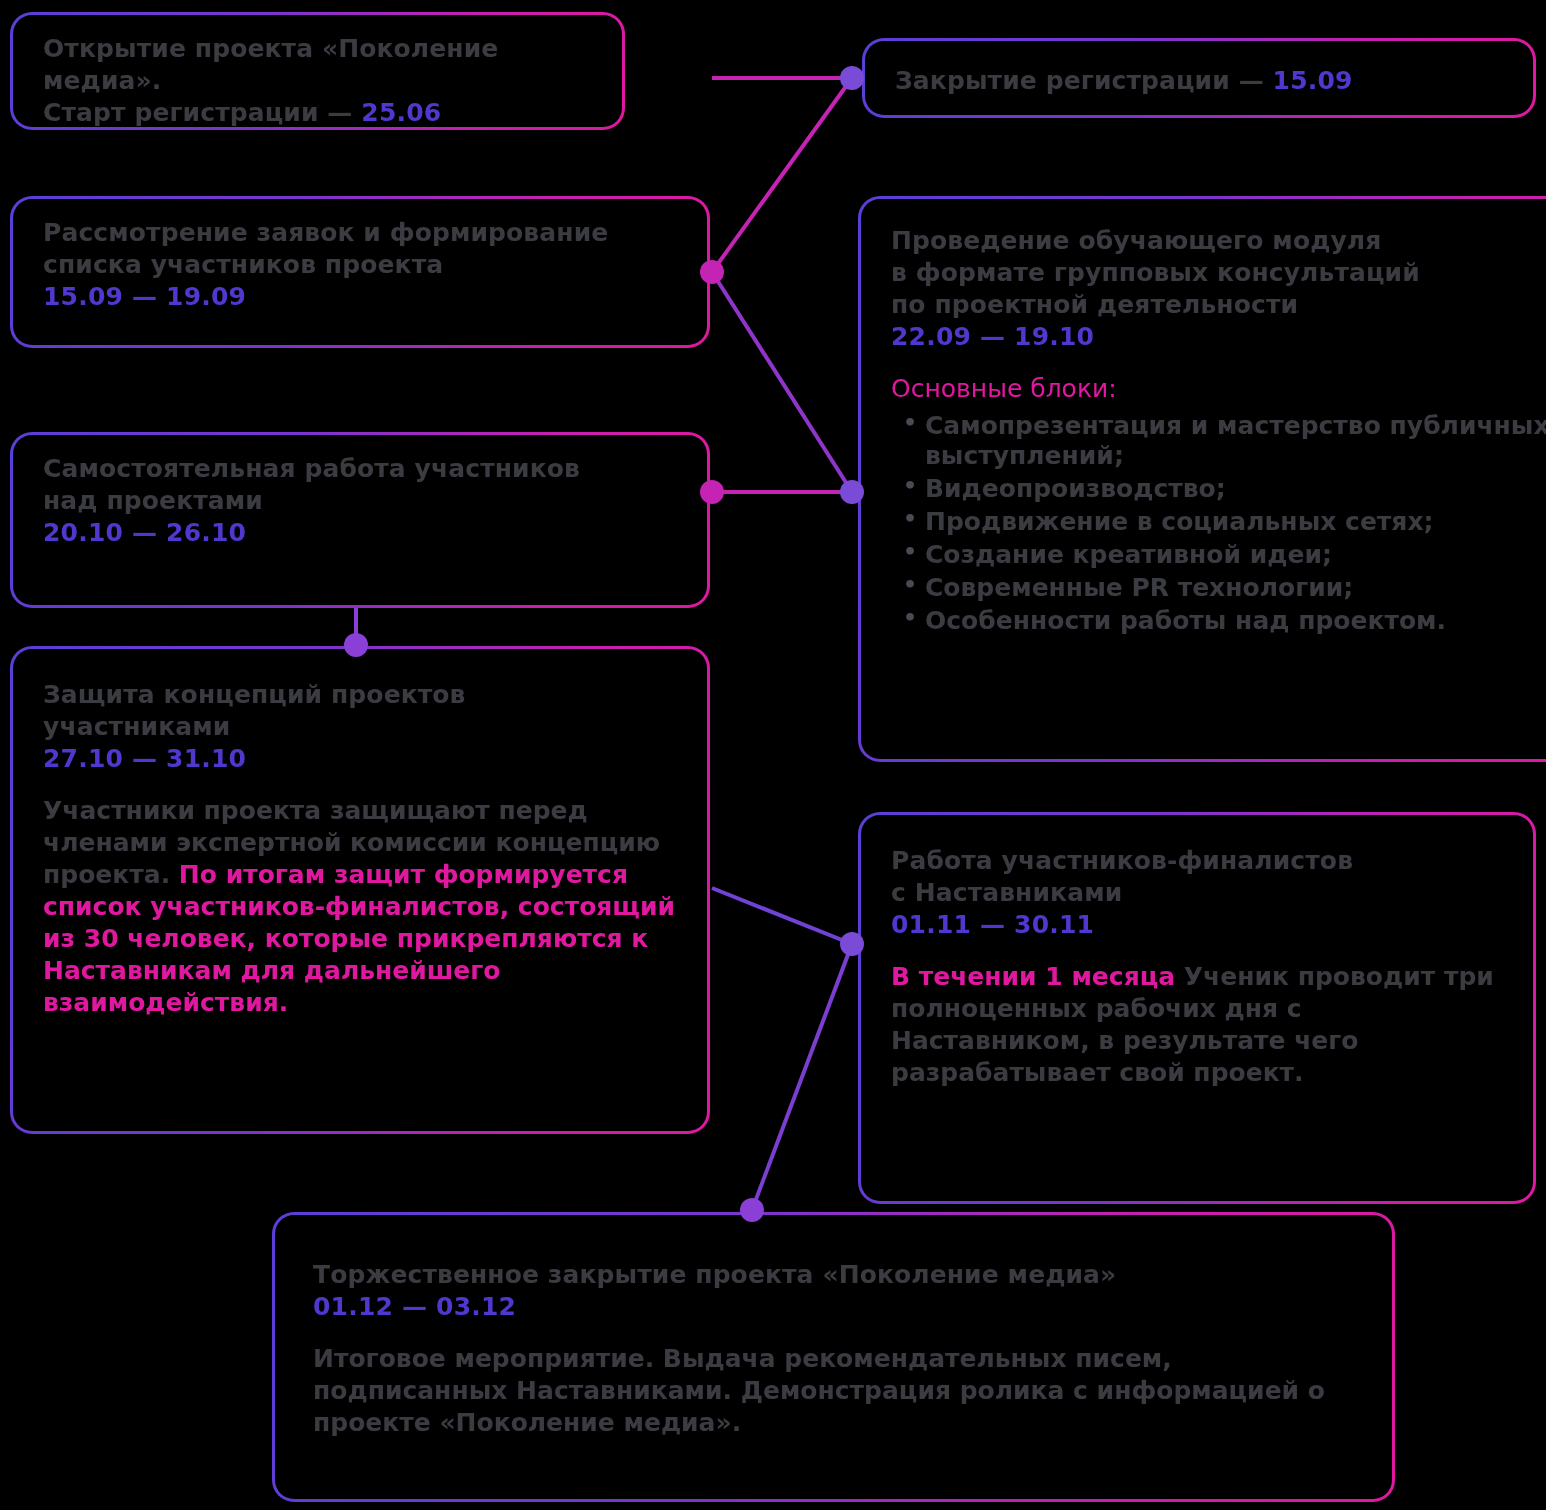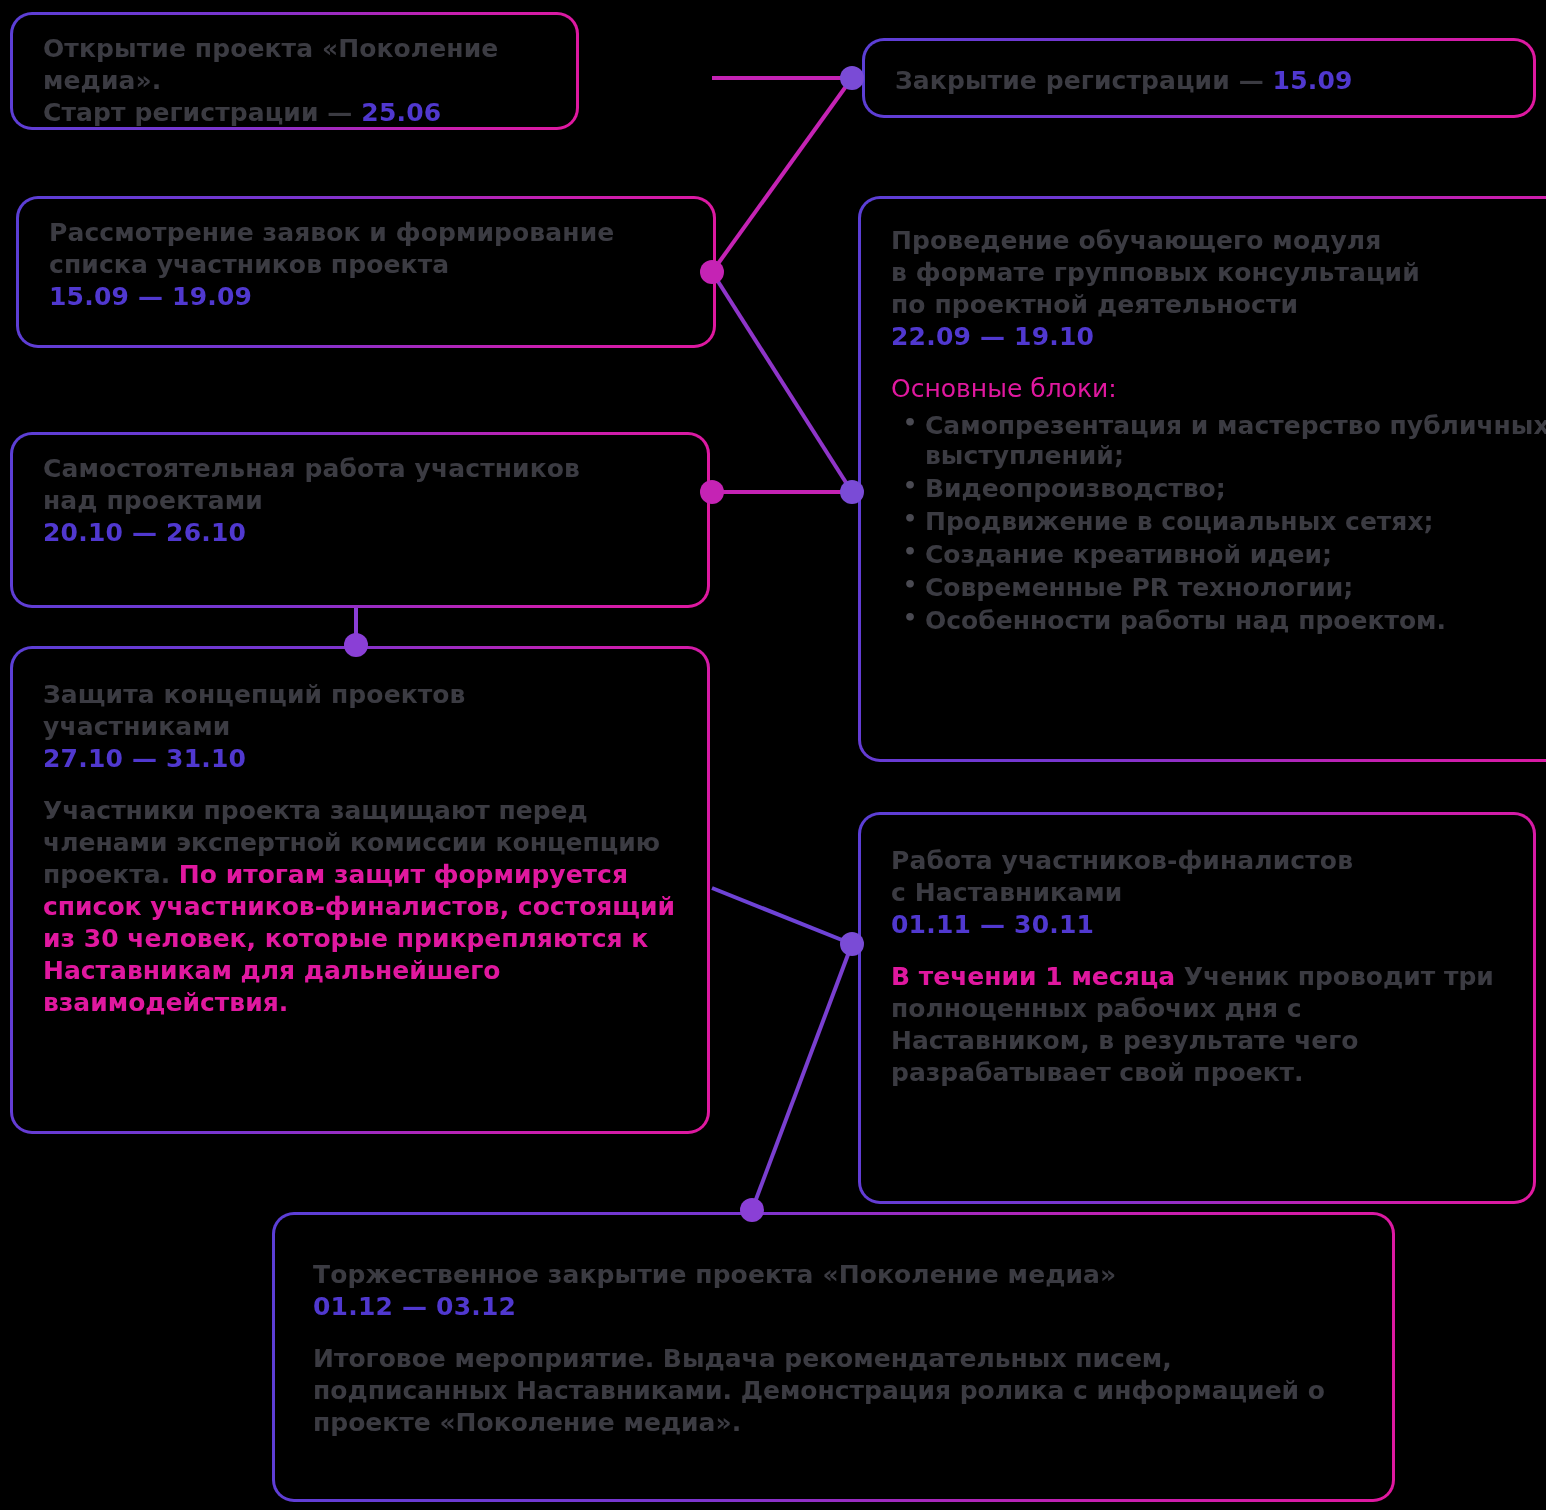--- a/index.html
+++ b/index.html
@@ -54,34 +54,34 @@
 
     <path d="M712,492 L852,492" stroke="#c523b4" stroke-width="4" fill="none"></path>
 
     <path d="M356,580 L356,645" stroke="#8a3fd6" stroke-width="4" fill="none"></path>
 
     <path d="M712,888 L852,944" stroke="#6e43d6" stroke-width="4" fill="none"></path>
 
     <path d="M852,944 L752,1210" stroke="#7a3fd0" stroke-width="4" fill="none"></path>
   </svg>
 
-  <div class="card" style="left:10px;top:12px;width:569px;height:118px;">
+  <div class="card" style="left:10px;top:12px;width:615px;height:118px;">
     <div class="t">Открытие проекта «Поколение медиа».</div>
     <div class="t">
       <span>Старт регистрации — </span><span class="date inline">25.06</span>
     </div>
   </div>
 
   <div class="card" style="left:862px;top:38px;width:674px;height:80px;padding-top:24px;">
     <div class="t">
       <span>Закрытие регистрации — </span><span class="date inline">15.09</span>
     </div>
   </div>
 
-  <div class="card" style="left:16px;top:196px;width:700px;height:152px;">
+  <div class="card" style="left:10px;top:196px;width:700px;height:152px;">
     <div class="t">Рассмотрение заявок и формирование</div>
     <div class="t">списка участников проекта</div>
     <div class="date">15.09 — 19.09</div>
   </div>
 
   <div class="card" style="left:858px;top:196px;width:740px;height:566px;padding-top:26px;">
     <div class="t">Проведение обучающего модуля</div>
     <div class="t">в формате групповых консультаций</div>
     <div class="t">по проектной деятельности</div>
     <div class="date">22.09 — 19.10</div>

